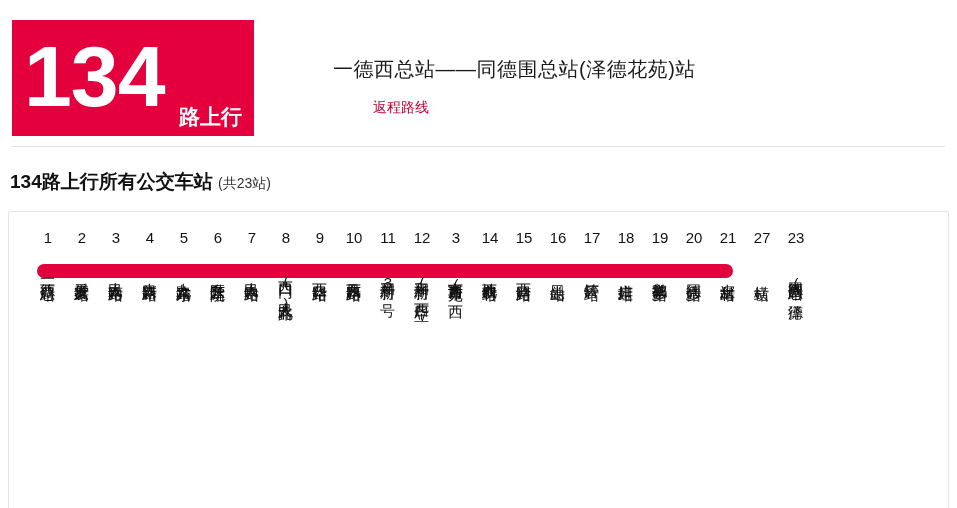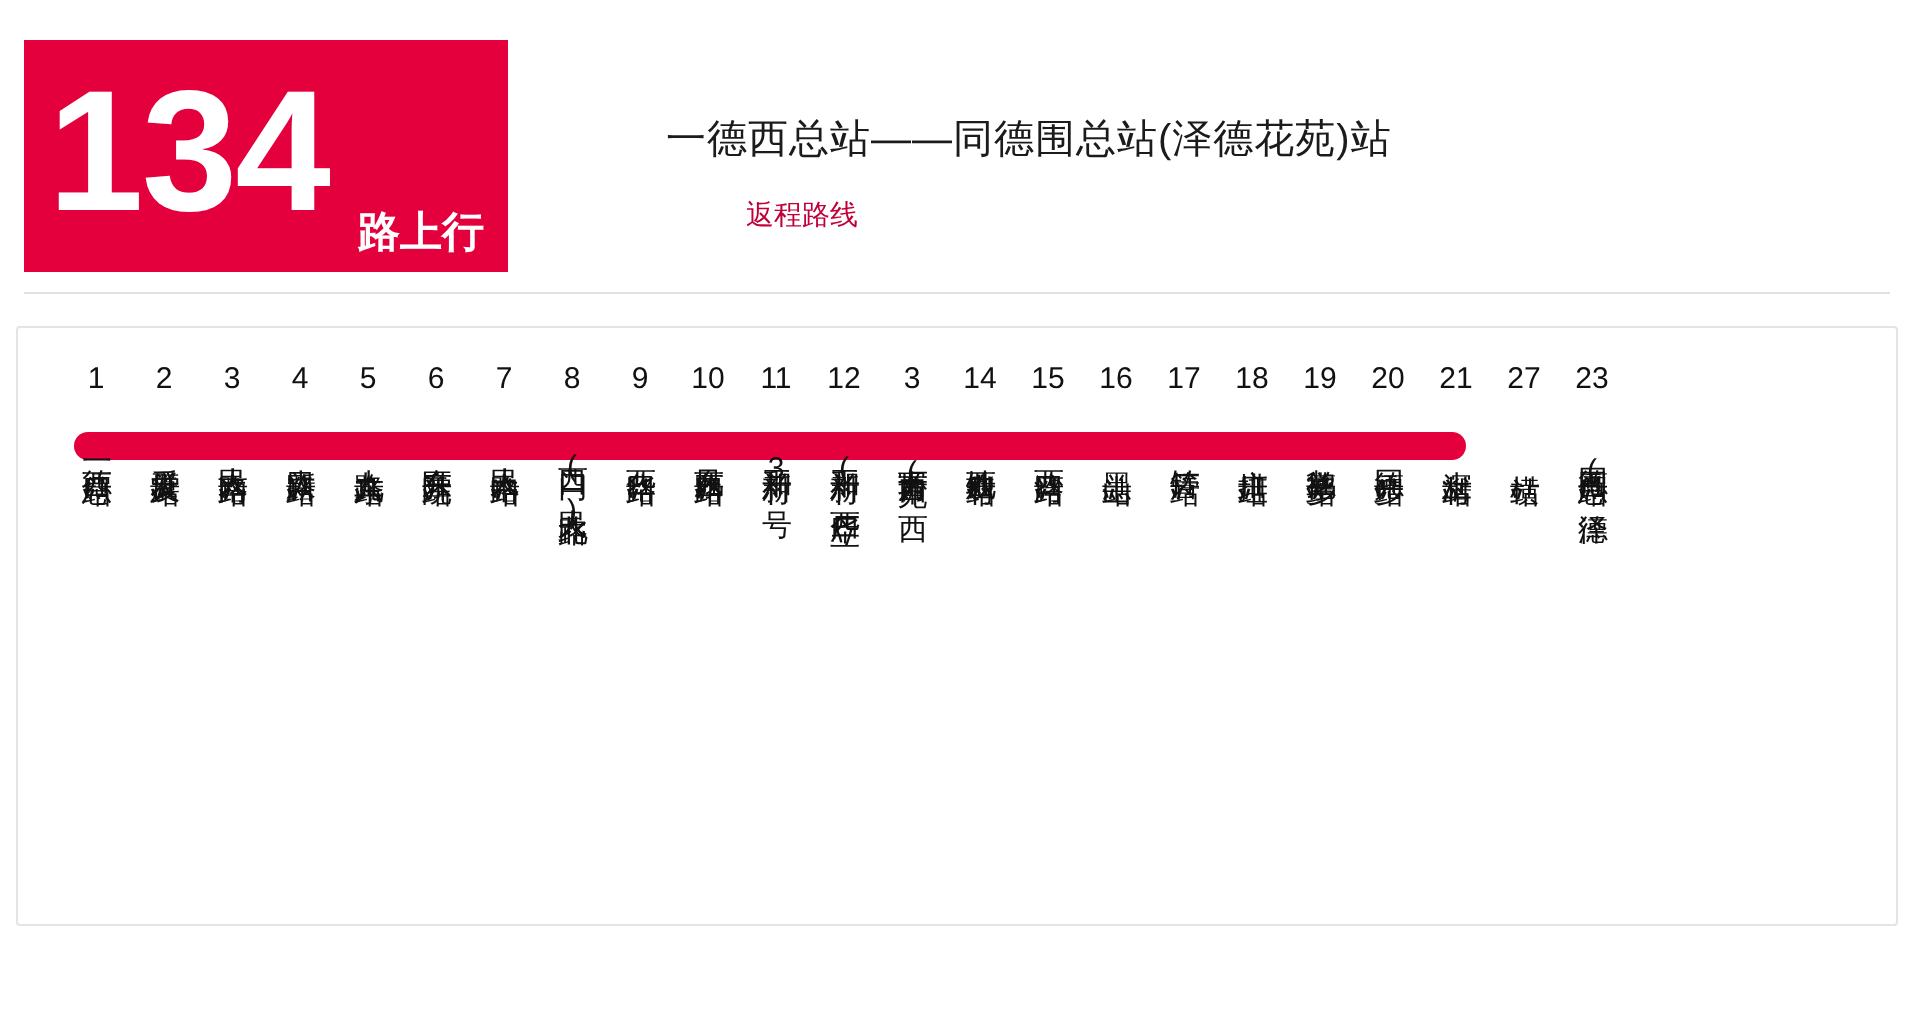--- a/index.html
+++ b/index.html
@@ -167,20 +167,24 @@
       <div class="suffix">路上行</div>
     </div>
     <div class="header-text">
       <div class="route-title">一德西总站——同德围总站(泽德花苑)站</div>
       <a class="return-link" href="#">返程路线</a>
     </div>
   </div>
 
   <hr class="header-rule">
 
+  <div class="section-title">
+    <span class="strong">134路上行所有公交车站</span>
+    <span class="count">(共23站)</span>
+  </div>
 
   <div class="stops-panel">
     <div class="stops-inner">
       <div class="dot-line"></div>
       <div class="stops-row" id="stops-row">
           <div class="stop">
             <div class="idx">1</div>
             <div class="dot"></div>
             <div><a class="name name-link" href="#">一德西总站</a></div>
           </div>

